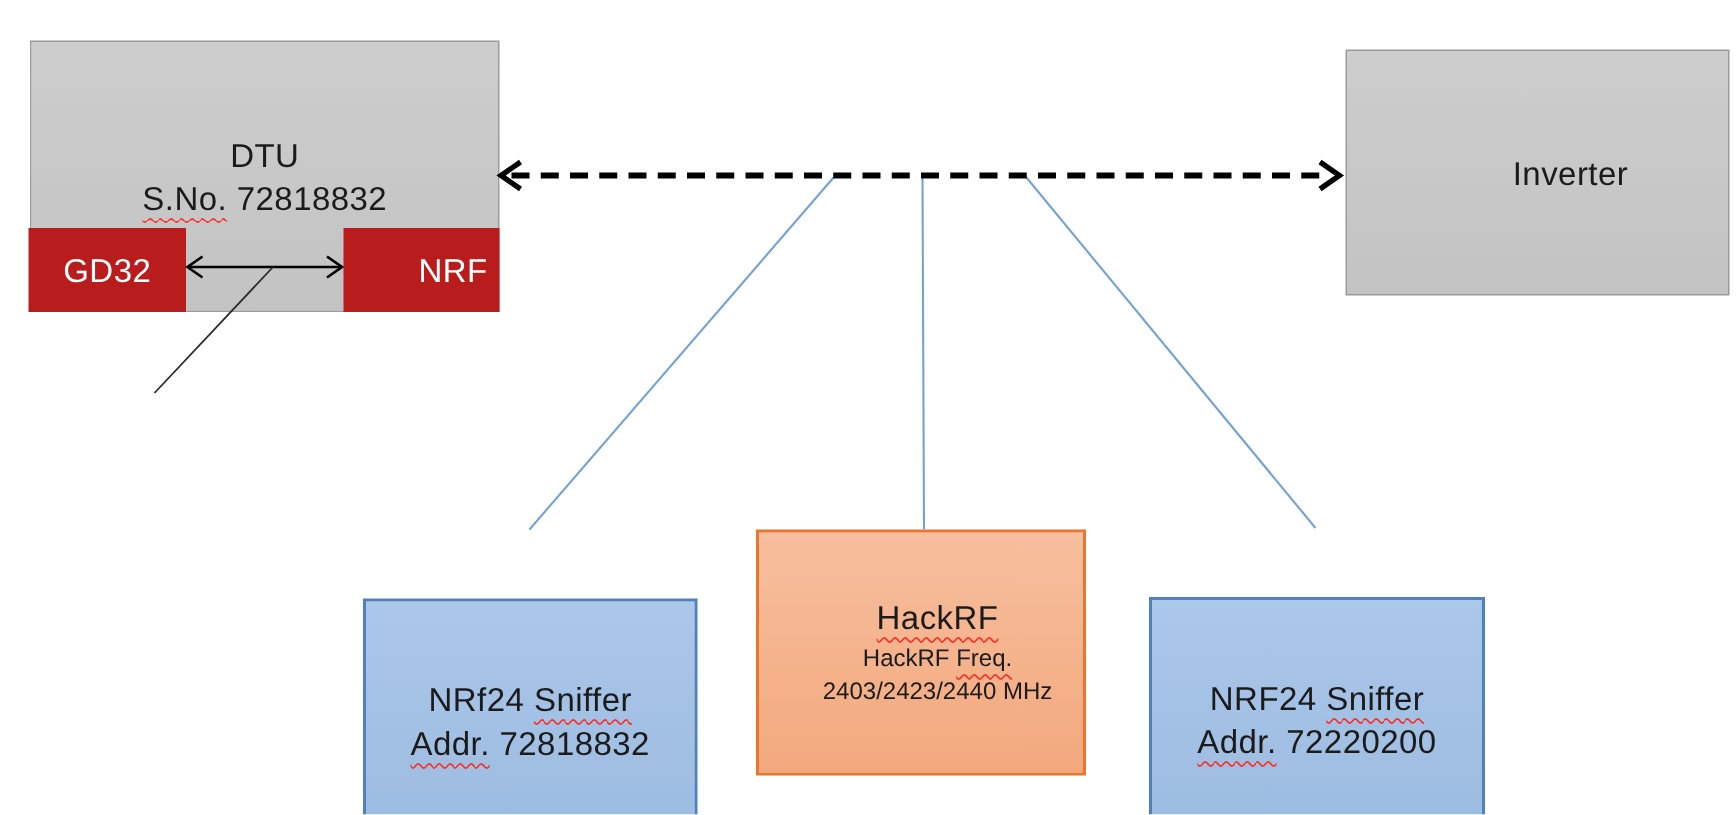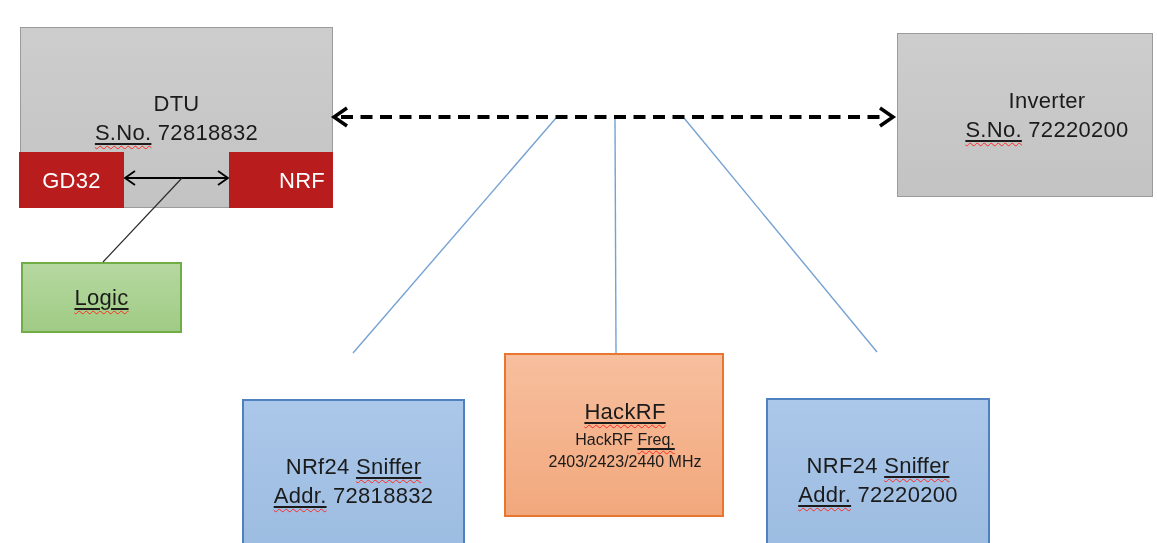--- a/index.html
+++ b/index.html
@@ -50,21 +50,20 @@
   .gd32-box{left:19px;top:152px;width:105px;height:56px;}
   .nrf-box{left:229px;top:152px;width:104px;height:56px;padding-left:42px;}
   .logic-box{left:21px;top:262px;width:161px;height:71px;}
   .inverter-box{left:897px;top:33px;width:256px;height:164px;padding-left:44px;}
   .sniffer-left-box{left:242px;top:353px;width:223px;height:164px;}
   .hackrf-box{left:504px;top:353px;width:220px;height:164px;padding-left:22px;}
   .sniffer-right-box{left:766px;top:352px;width:224px;height:164px;}
   .hackrf-box .ln.main-txt{margin-bottom:3px;}
   
   .u{
-    text-decoration:underline;
     text-decoration-color:#1b1b1b;
     text-decoration-thickness:1.5px;
     text-underline-offset:3px;
   }
   
   .sq{
     text-decoration:underline;
     text-decoration-style:wavy;
     text-decoration-color:#ff2a1f;
     text-decoration-thickness:1px;
@@ -88,27 +87,23 @@
   </div>
 
   <div class="box black-chip gd32-box">
     <div class="ln main-txt">GD32</div>
   </div>
 
   <div class="box black-chip nrf-box">
     <div class="ln main-txt">NRF</div>
   </div>
 
-  <div class="box green logic-box">
-    <div class="ln main-txt"><span class="u"><span class="sq">Logic</span></span></div>
-  </div>
 
   <div class="box gray inverter-box">
     <div class="ln main-txt"><span>Inverter</span></div>
-    <div class="ln main-txt"><span class="u"><span class="sq">S.No.</span></span><span> 72220200</span></div>
   </div>
 
   <div class="box blue sniffer-left-box">
     <div class="ln main-txt"><span>NRf24 </span><span class="u"><span class="sq">Sniffer</span></span></div>
     <div class="ln main-txt"><span class="u"><span class="sq">Addr.</span></span><span> 72818832</span></div>
   </div>
 
   <div class="box orange hackrf-box">
     <div class="ln main-txt"><span class="u"><span class="sq">HackRF</span></span></div>
     <div class="ln small-txt"><span>HackRF </span><span class="u"><span class="sq">Freq.</span></span></div>

